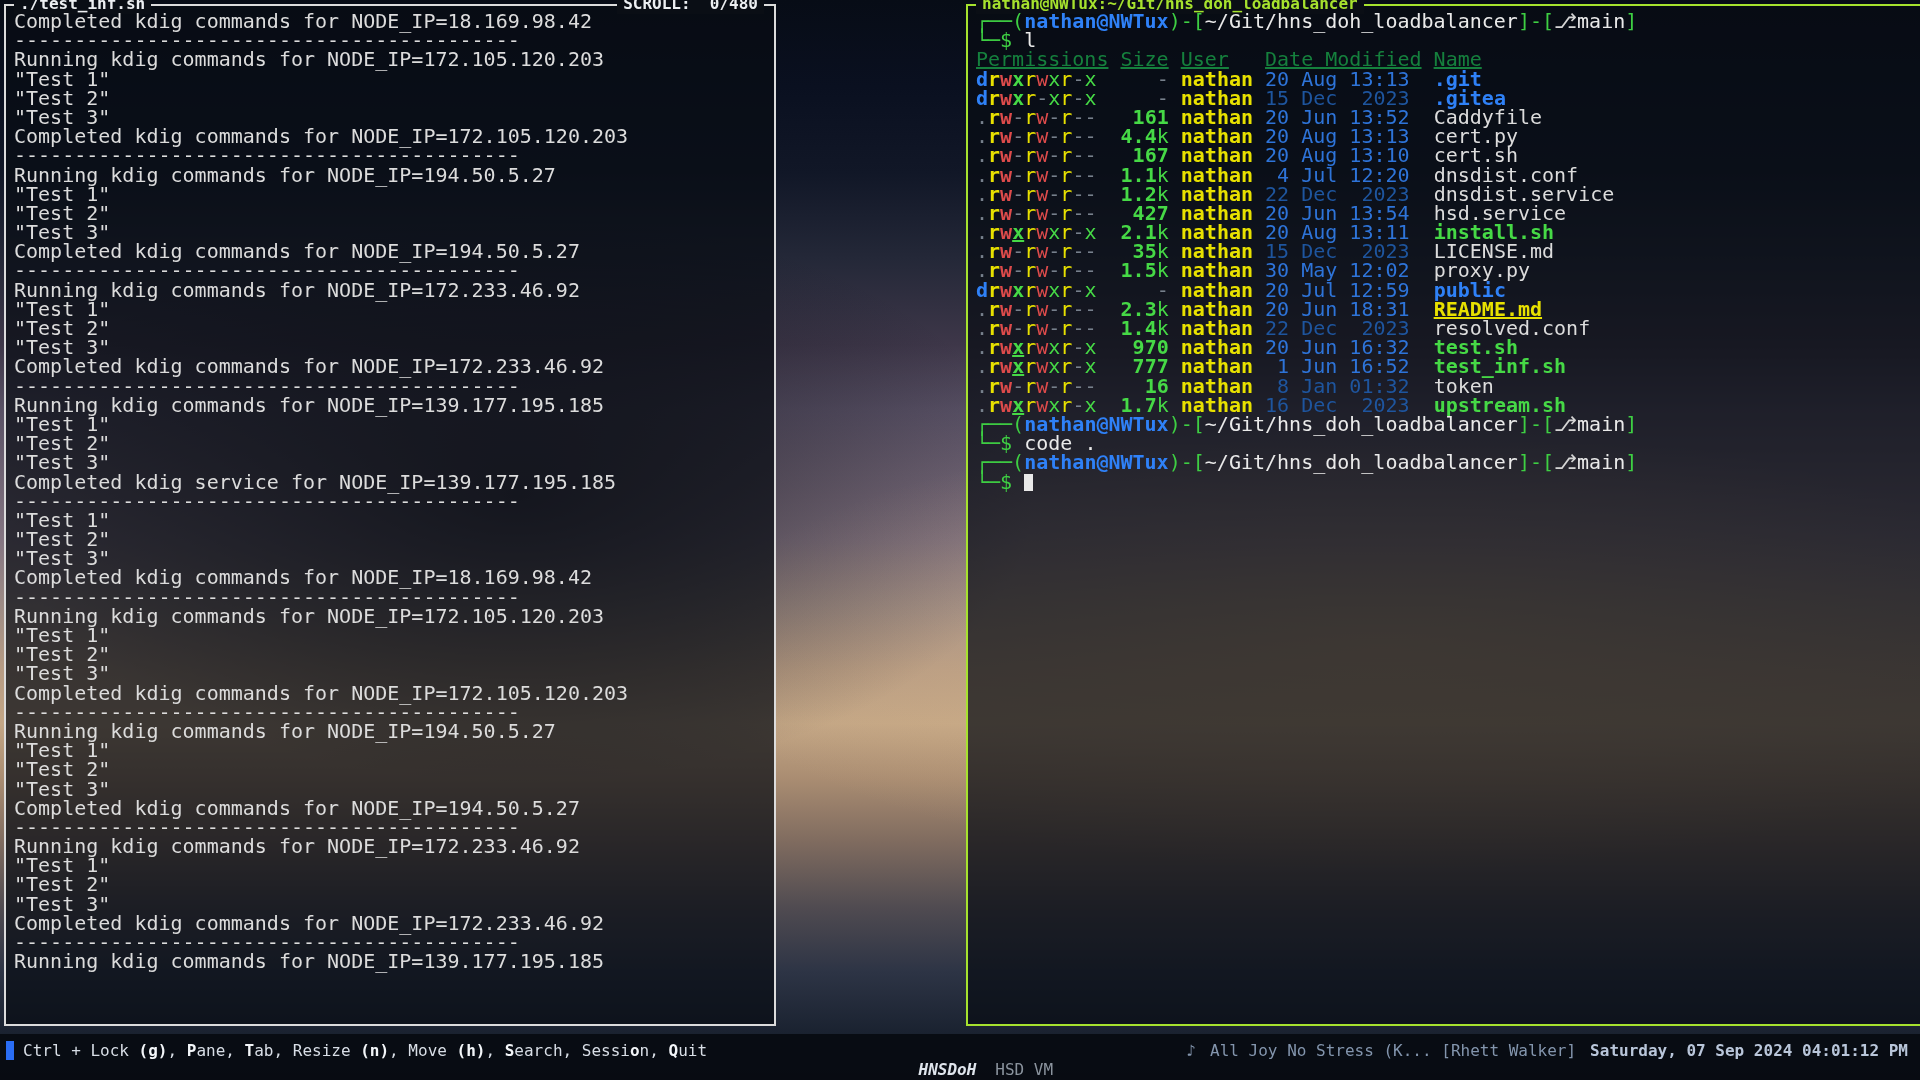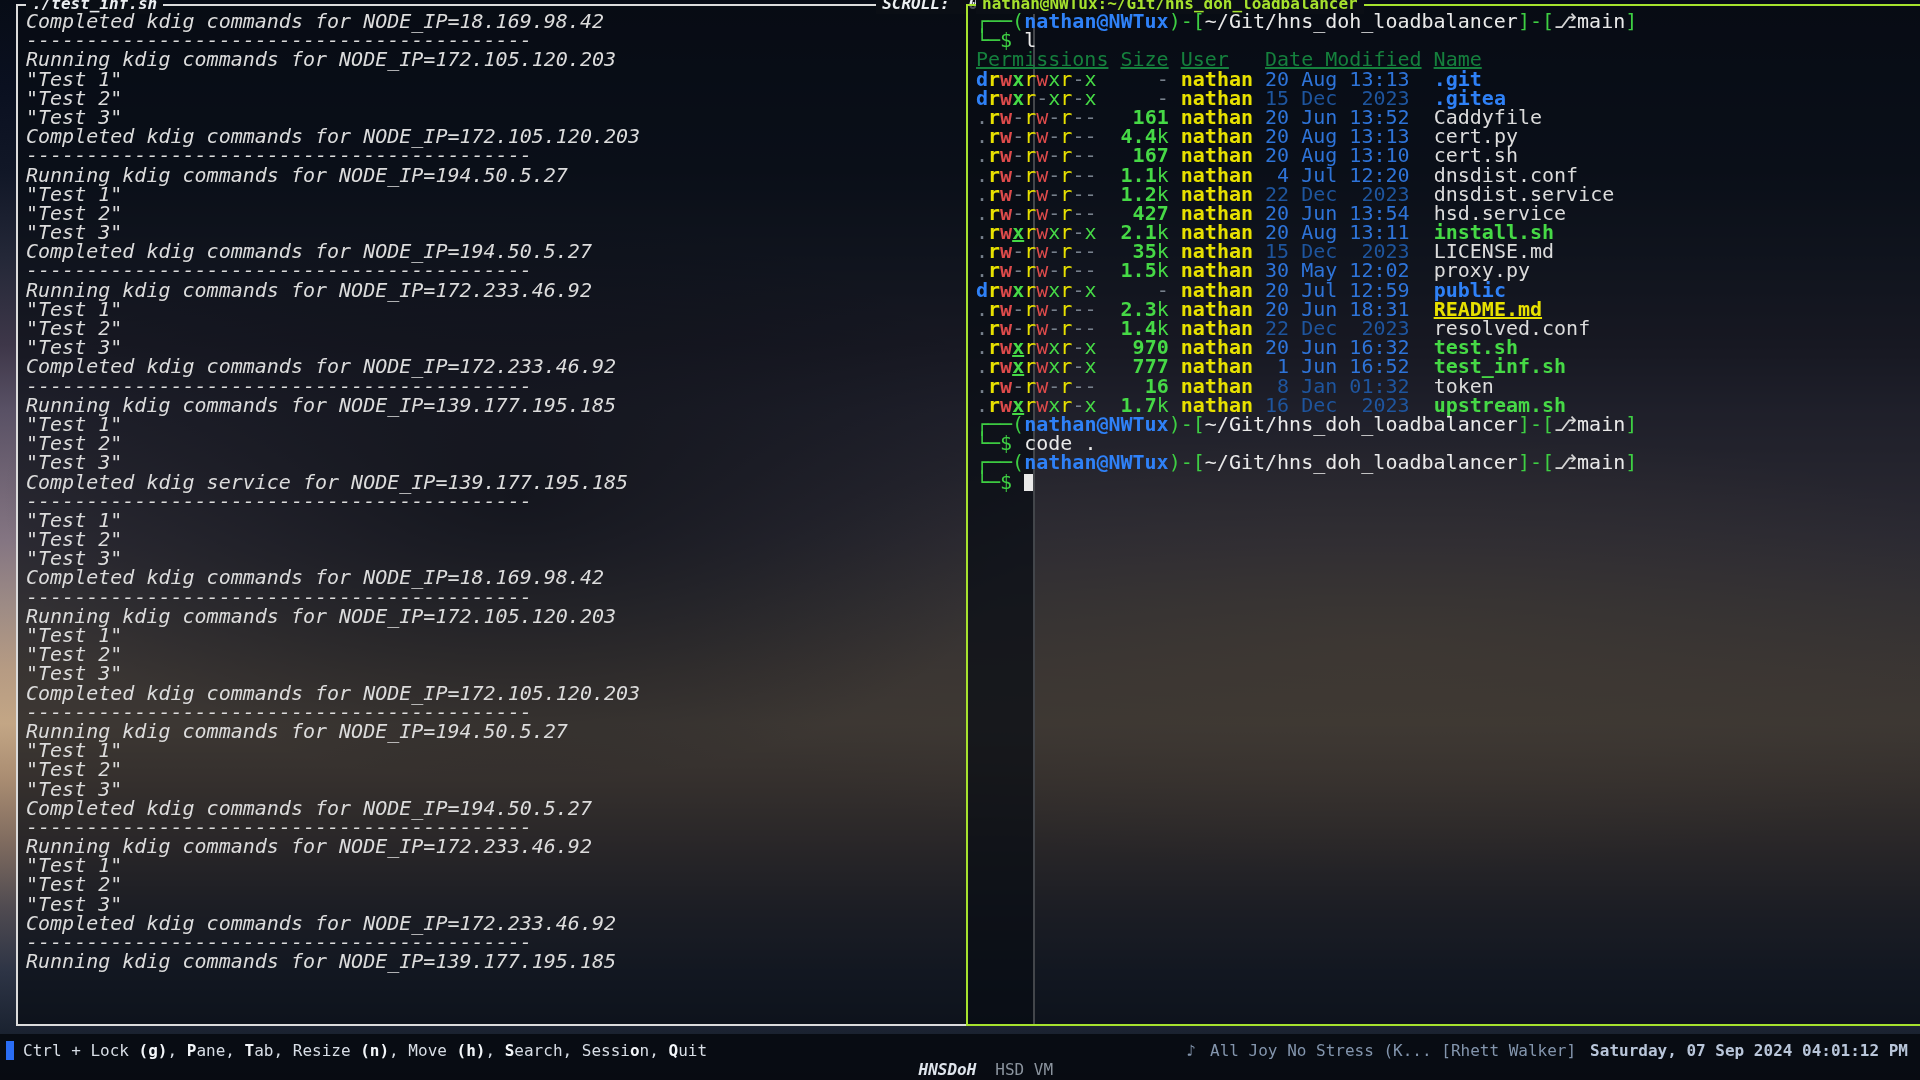--- a/index.html
+++ b/index.html
@@ -17,21 +17,21 @@
       linear-gradient(180deg,#070c16 0%,#0a1020 8%,#111727 16%,#242838 24%,#3e3749 32%,
         #595165 38%,#6f6373 44%,#847582 50%,#9d8b85 56%,#b69b83 62%,#c3a685 67%,
         #aa8d72 72%,#7f6b5f 78%,#504b51 84%,#2d3445 90%,#19212f 96%,#111927 100%);
     position:relative;
   }
   .pane{
     position:absolute; top:4px; height:1022px;
     background:rgba(9,13,20,.72);
     border:2px solid var(--fg);
   }
-  .pane.left{left:16px;width:1019px;font-style:italic;}
+  .pane.left{left:4px;width:772px;}
   .pane.right{left:966px;width:1120px;border-color:var(--green);}
   .pane-title{
     position:absolute; top:-12px; left:8px;
     background:#0a0e15; padding:0 6px;
     font-size:16px; font-weight:bold; line-height:20px; color:#eceff2;
     white-space:pre;
   }
   .pane-scroll{
     position:absolute; top:-12px; right:10px;
     background:#0a0e15; padding:0 6px;

